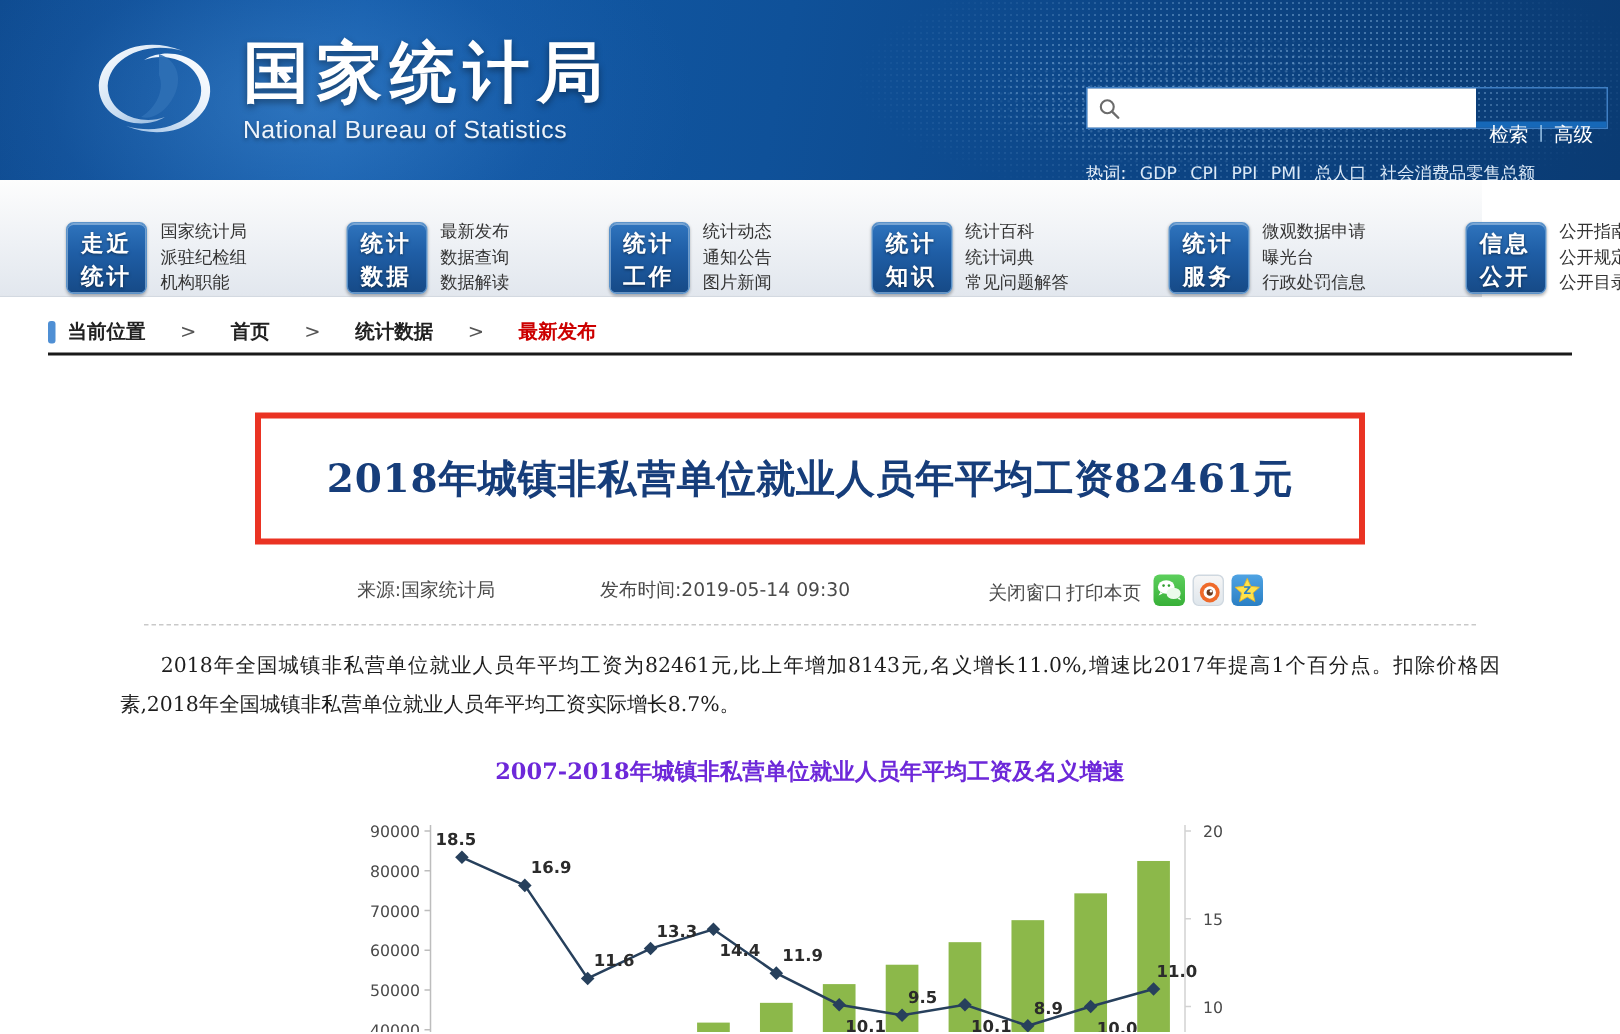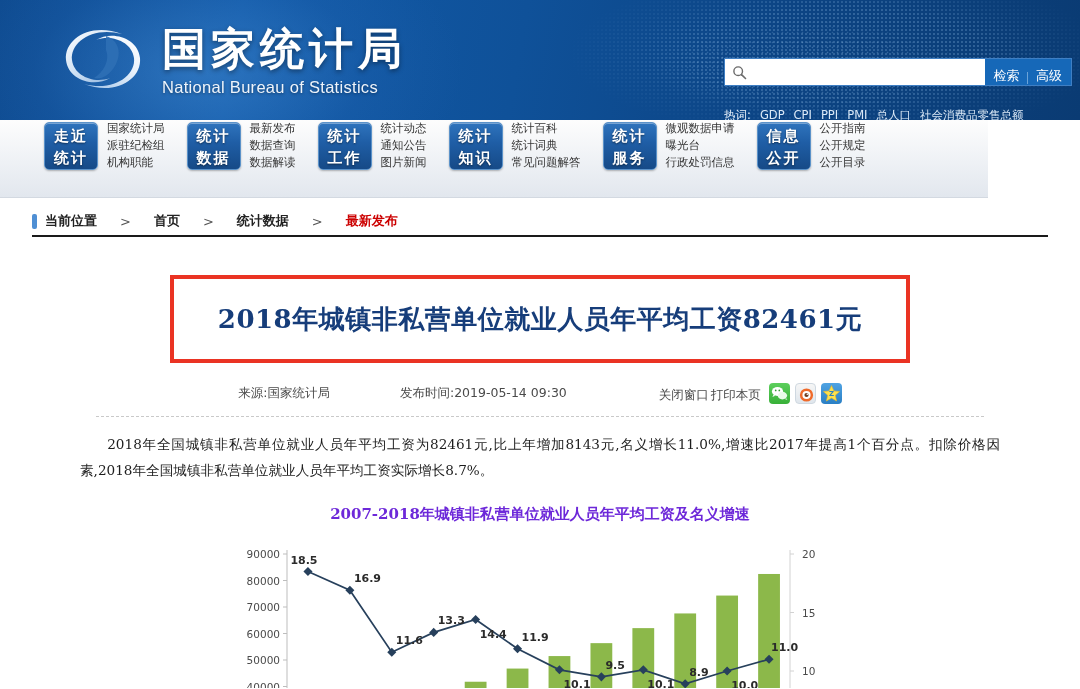--- a/index.html
+++ b/index.html
@@ -68,40 +68,42 @@
   .search-input-wrap {
     flex: 1; background: #fff; display: flex; align-items: center; padding-left: 7px;
   }
   .search-input {
     border: 0; outline: 0; width: 100%; height: 24px;
     font-size: 12px; font-family: "Liberation Sans", sans-serif; color: #333;
     background: transparent;
   }
   .mag { width: 15px; height: 15px; flex: 0 0 auto; margin-right: 4px; }
   .search-btns {
-    display: flex; align-items: flex-end; background: #1668b8;
+    display: flex; align-items: flex-start; background: #1668b8;
     color: #fff; font-size: 13px; padding: 0 9px; gap: 7px; white-space: nowrap;
-    font-family: Liberation Serif, serif;
+    font-family: Liberation Sans, sans-serif;
+    margin-top: 22px;
   }
   .search-btns .sep { color: #9ec7ea; font-size: 12px; }
   .hotwords {
     margin-top: 22px; color: #d7e6f6; font-size: 11.5px;
     font-family: "DejaVu Sans", sans-serif;
     display: flex; align-items: baseline; gap: 9px; white-space: nowrap;
   }
   .hotwords .hw-label { color: #e8f1fa; }
   .hotwords a { color: #dbe9f7; text-decoration: none; }
 
   
   .navbar {
     width: 988px; height: 78px;
     background: linear-gradient(180deg, #fdfdfd 0%, #eef1f5 55%, #e2e7ee 100%);
     border-bottom: 1px solid #d3d9e1;
-    display: flex; align-items: flex-start; padding-left: 44px;
+    display: flex; align-items: flex-end; padding-left: 44px;
     position: relative;
+    gap: 44px;
   }
   .navgroup { display: flex; align-items: center; margin-right: 22px; }
   .navbadge {
     width: 54px; height: 48px;
     background: linear-gradient(180deg, #2f74bd 0%, #1f5ea6 42%, #164a87 100%);
     border: 1px solid #5b92c9;
     border-radius: 5px;
     box-shadow: 0 1px 2px rgba(0,0,0,0.28), inset 0 1px 0 rgba(255,255,255,0.35);
     color: #fff;
     font-family: "DejaVu Sans", sans-serif;

